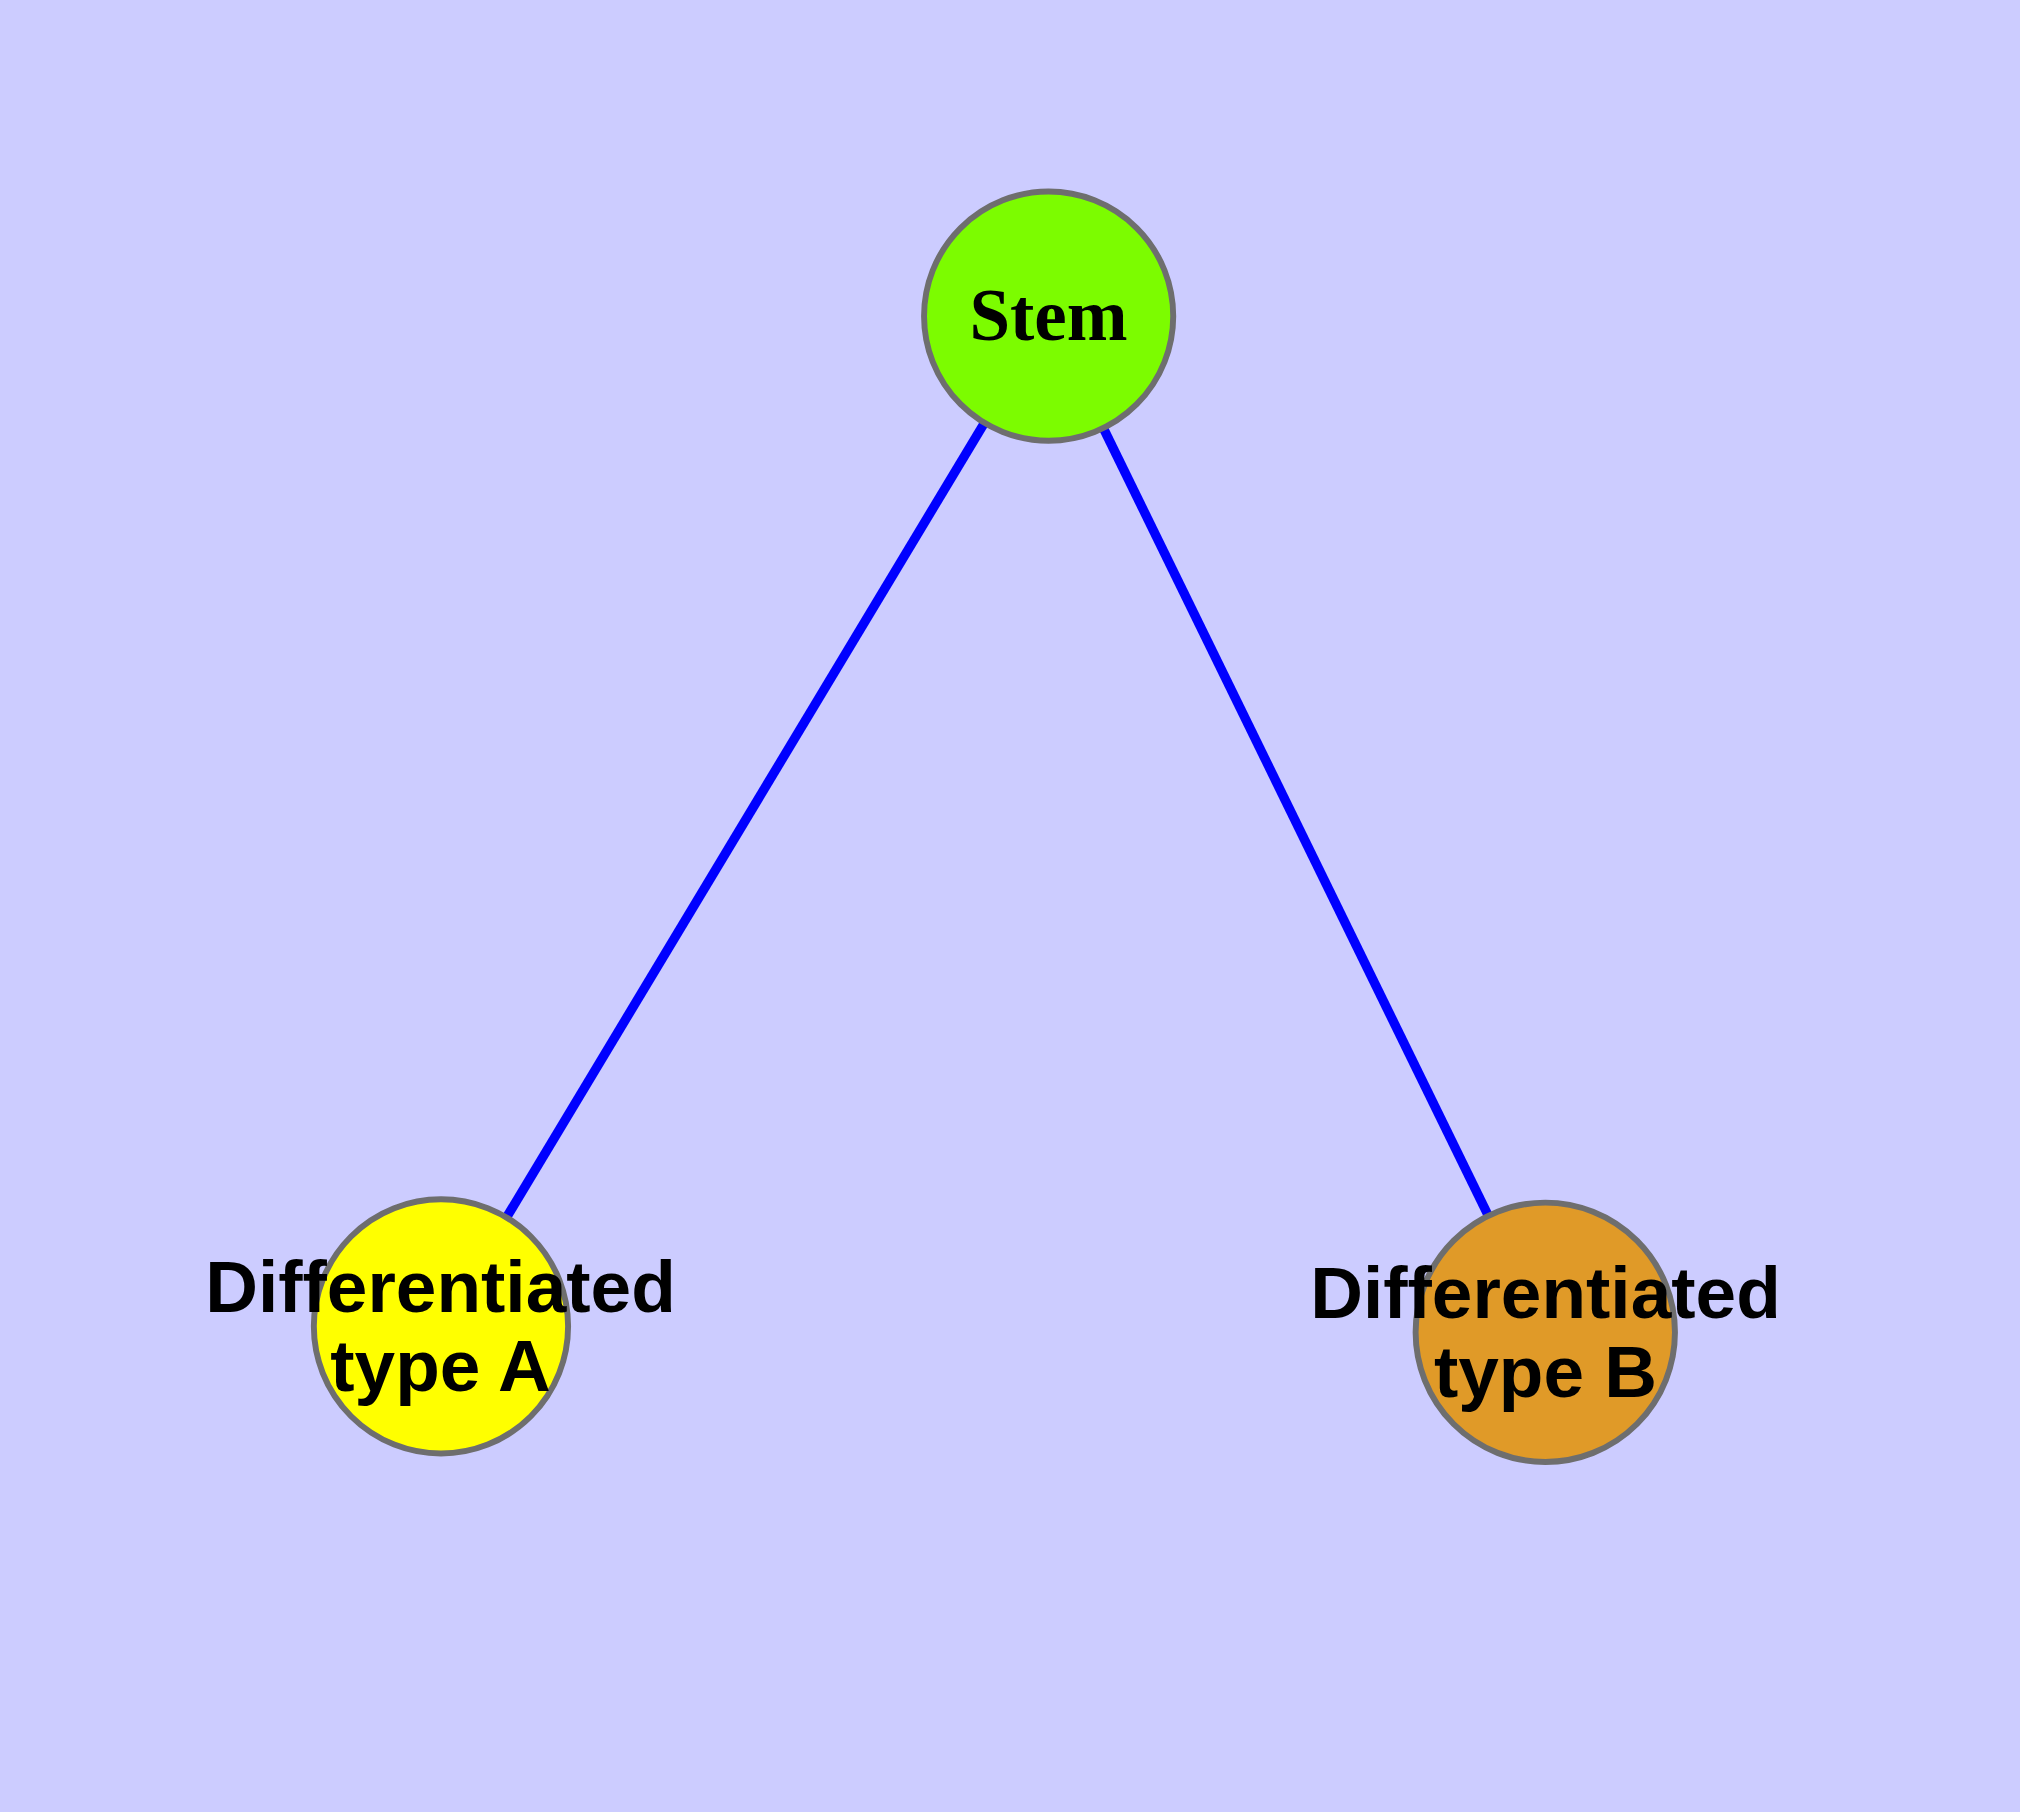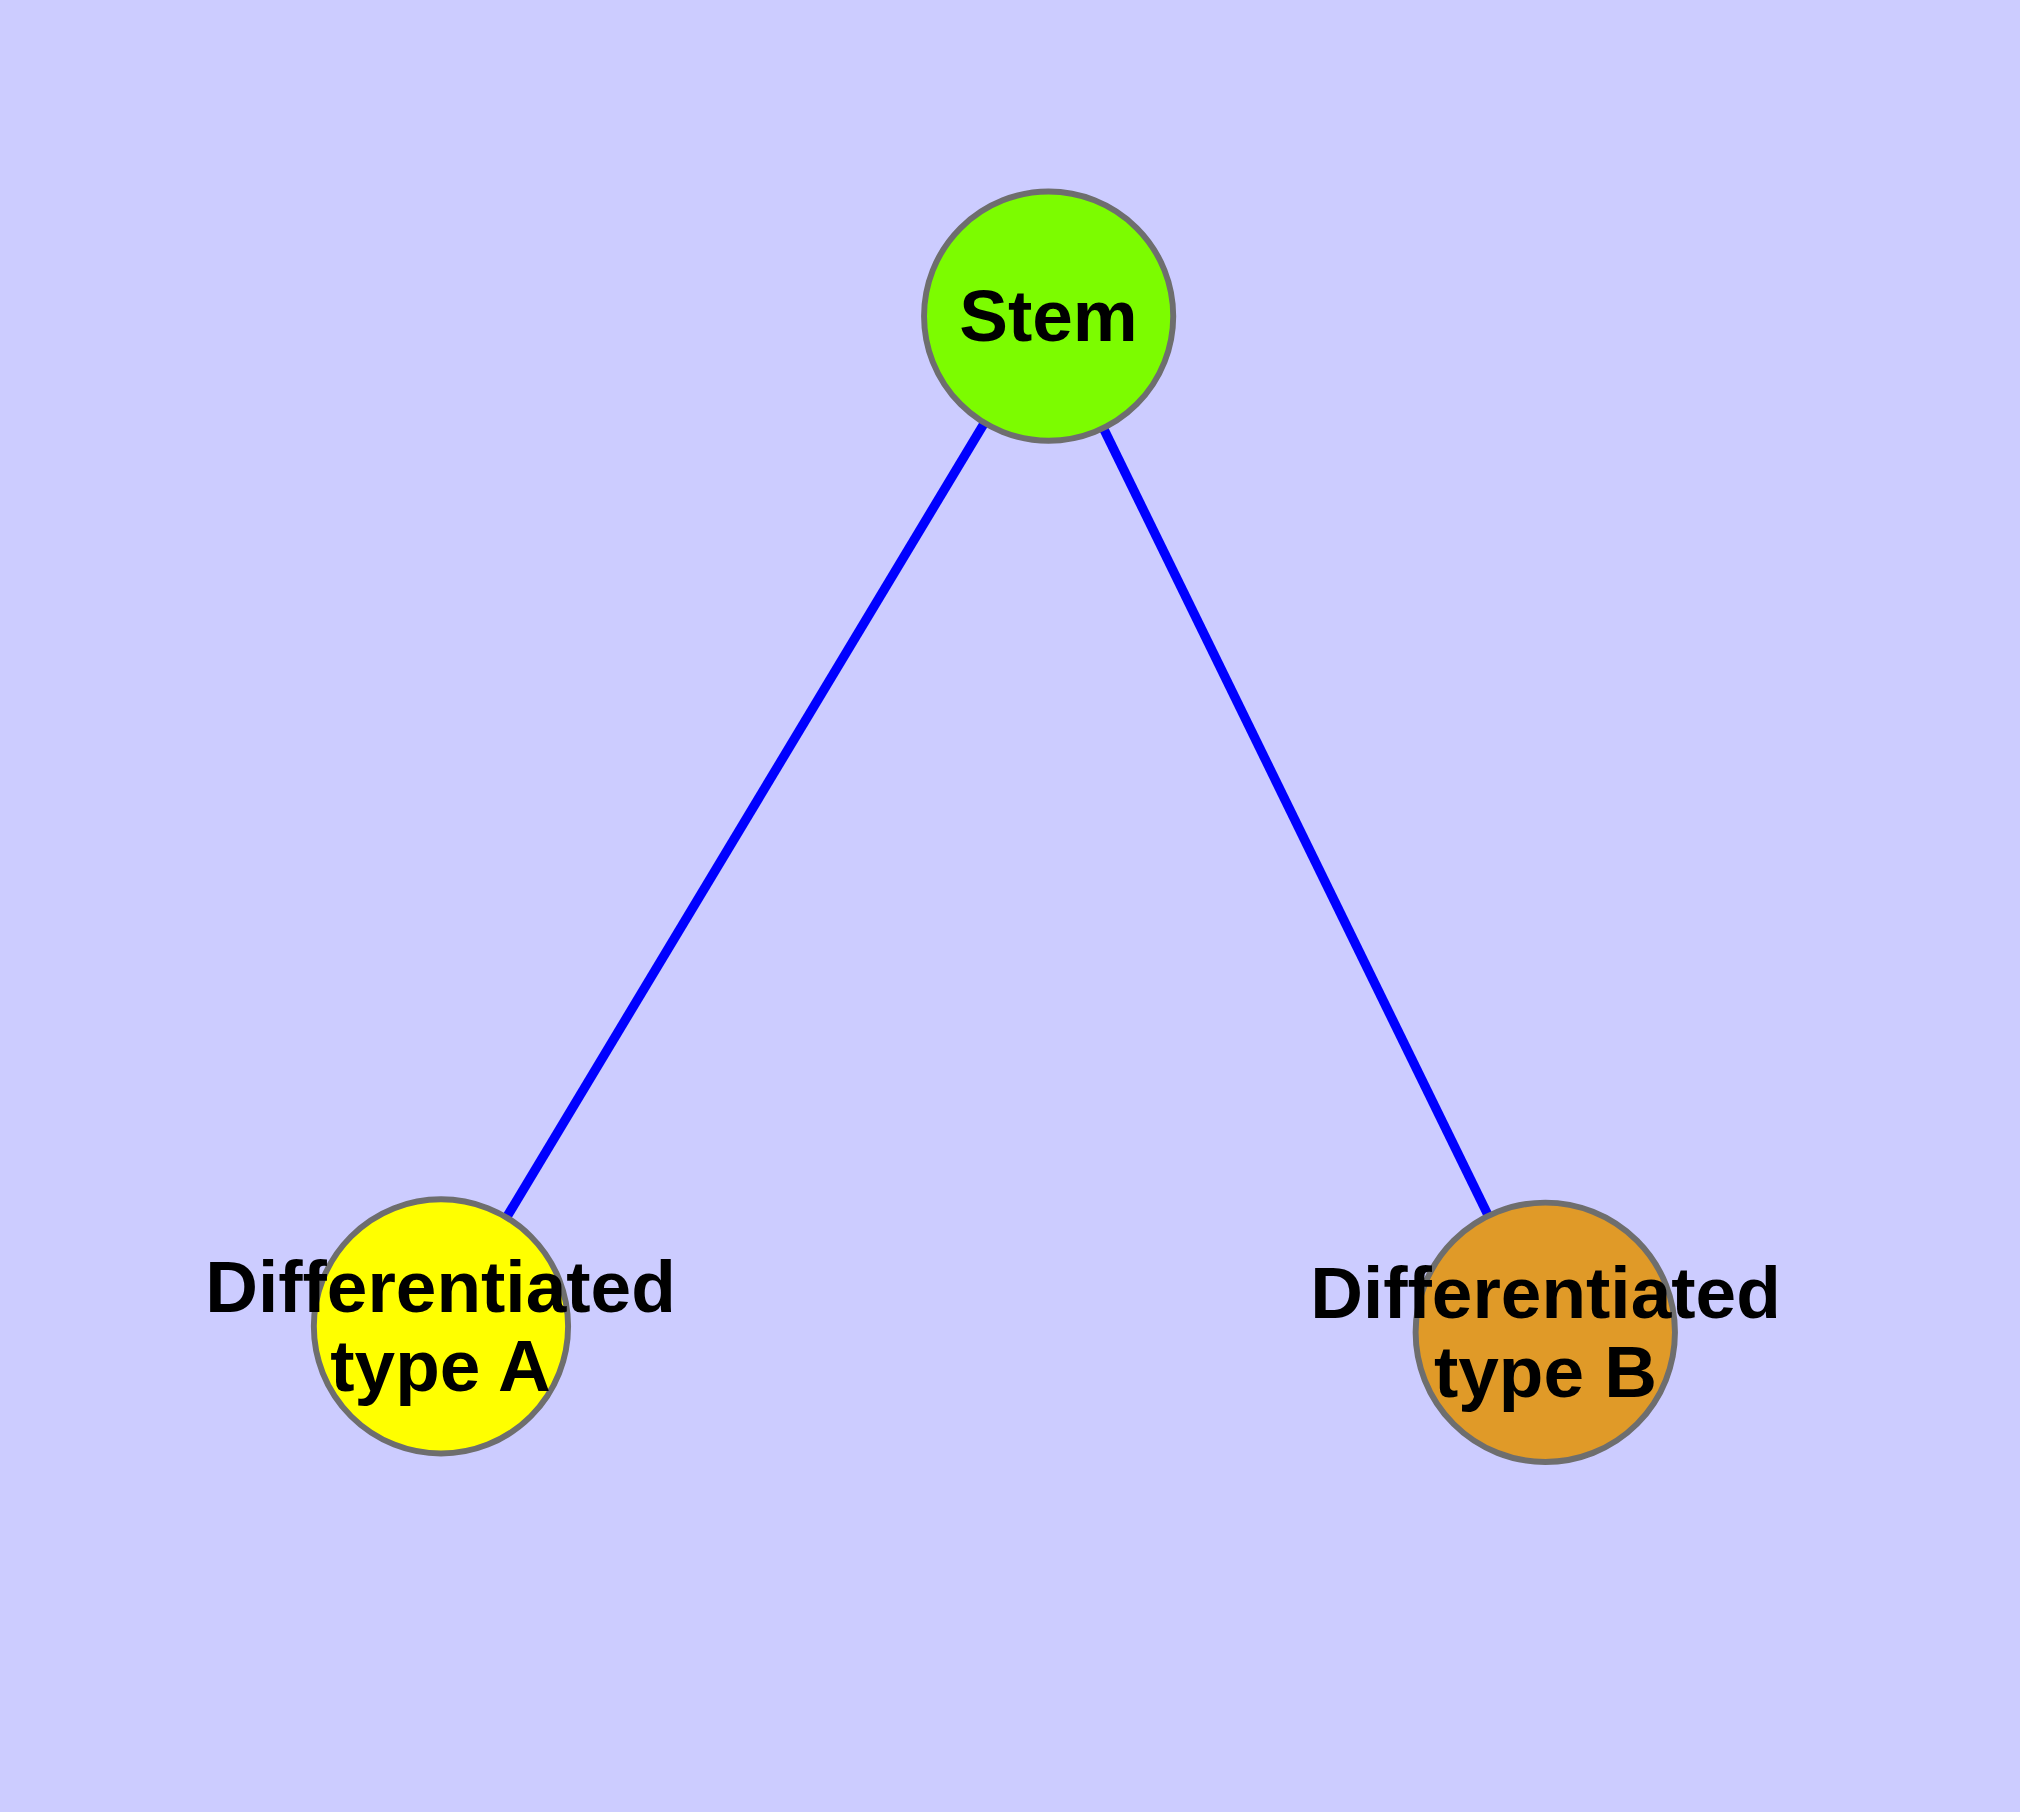--- a/index.html
+++ b/index.html
@@ -61,21 +61,21 @@
       <line x1="1160.198409530889" y1="500.6813052150352" x2="598.3479312168112" y2="1434.747930250434" stroke="#0000ff" stroke-width="11" stroke-linecap="butt"></line>
       <line x1="1302.4262894213339" y1="506.8671007102038" x2="1754.93909489727" y2="1432.7422777846873" stroke="#0000ff" stroke-width="11" stroke-linecap="butt"></line>
     </g>
     <g>
       <circle cx="1237" cy="373" r="147" fill="#7cfc00" stroke="#6e6e6e" stroke-width="7"></circle>
       <circle cx="520" cy="1565" r="150" fill="#ffff00" stroke="#6e6e6e" stroke-width="7"></circle>
       <circle cx="1823" cy="1572" r="153" fill="#e09a28" stroke="#6e6e6e" stroke-width="7"></circle>
     </g>
   </svg>
 
-  <div class="node-label label-stem" style="left: 794px; top: 277px;">Stem</div>
+  <div class="node-label label-stem" style="left: 794px; top: 277px; font-family: Liberation Serif, serif;">Stem</div>
 
   <div class="node-label label-typeA" style="left: 186px; top: 1248px;">Differentiated
 type A</div>
 
   <div class="node-label label-typeB" style="left: 1291px; top: 1254px;">Differentiated
 type B</div>
 
 </div>
 
 

